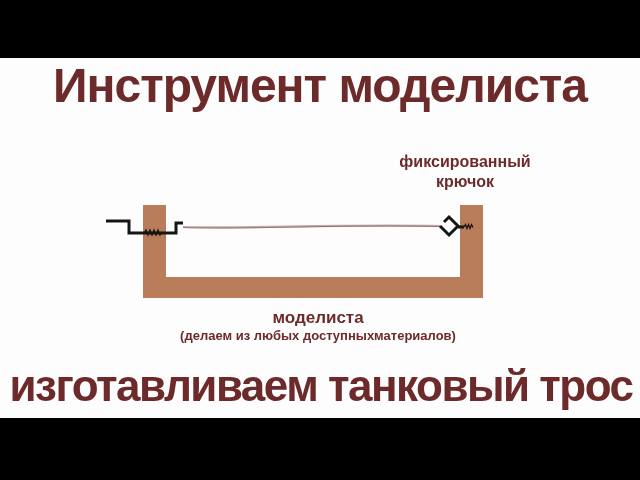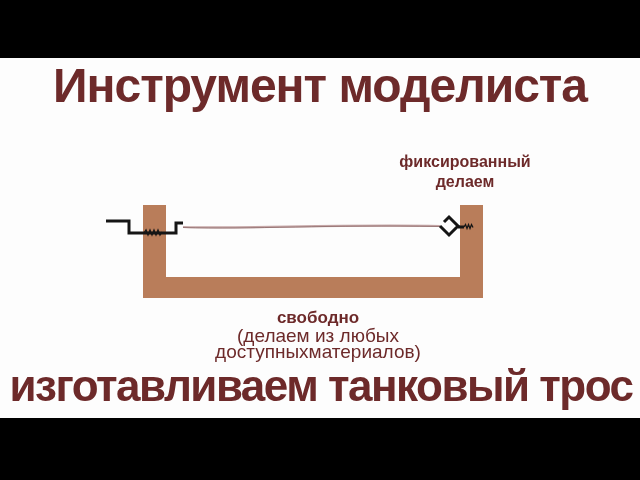--- a/index.html
+++ b/index.html
@@ -23,59 +23,59 @@
     letter-spacing:-1.5px; color:var(--text,#6d2a2a);
   }
   .label {
     position:absolute; text-align:center; font-weight:700;
     color:var(--text,#6d2a2a); font-size:16px; line-height:20px;
   }
   .handle-label { left:55px;  top:152px; width:195px; }
   .hook-label   { left:385px; top:152px; width:160px;text-align:center; }
   .base-label   { left:168px; top:308px; width:300px; }
   .base-label .base-title { font-size:17px; line-height:20px; }
-  .base-label .base-note  { font-size:19px; line-height:16px; font-weight:400; }
+  .base-label .base-note  { font-size:13px; line-height:16px; font-weight:700; }
 
   .diagram-svg { position:absolute; left:0; top:0; width:640px; height:480px; }
   .ink    { stroke:var(--ink,#151515); fill:none; }
   .wood   { fill:var(--base-wood,#b97d5a); stroke:none; }
 </style>
 </head>
 <body>
 
 <div class="frame">
 
   <div class="letterbox letterbox-top"></div>
   <div class="letterbox letterbox-bottom"></div>
 
   <h1 class="title-top">Инструмент моделиста</h1>
 
 
   <div class="label hook-label">
     <div>фиксированный</div>
-    <div>делаем</div>
+    <div>крючок</div>
   </div>
 
   <svg class="diagram-svg" viewBox="0 0 640 480">
 
     <path class="wood" d="M143,205 H166 V277 H460 V205 H483 V298 H143 Z"></path>
 
     <path class="ink" stroke-width="3" d="M106,221 H129 V233 H176 V223 H183"></path>
 
     <path class="ink" stroke-width="1.3" d="M144,233 l2,-3 l2,5 l2,-5 l2,5 l2,-5 l2,5 l2,-5 l2,5 l2,-3"></path>
 
     <path stroke="var(--cable,#c6a8a8)" fill="none" stroke-width="2.2" d="M183,227 C 250,229 330,224 440,226"></path>
     <path stroke="var(--cable-core,#8d6a6a)" fill="none" stroke-width="0.8" d="M183,227.5 C 250,229.5 330,224.5 440,226.5"></path>
 
     <path class="ink" stroke-width="3" d="M444,222 L449,217 L458,226 L449,235 L440,226"></path>
     <path class="ink" stroke-width="3" d="M458,227 H464"></path>
 
     <path class="ink" stroke-width="1.3" d="M464,227 l1.5,-2.5 l1.5,4 l1.5,-4 l1.5,4 l1.5,-4 l1.5,3"></path>
   </svg>
 
   <div class="label base-label">
-    <div class="base-title">свободно</div>
+    <div class="base-title">моделиста</div>
     <div class="base-note">(делаем из любых доступныхматериалов)</div>
   </div>
 
   <h2 class="title-bottom">изготавливаем танковый трос</h2>
 
 </div>
 
 </body></html>

